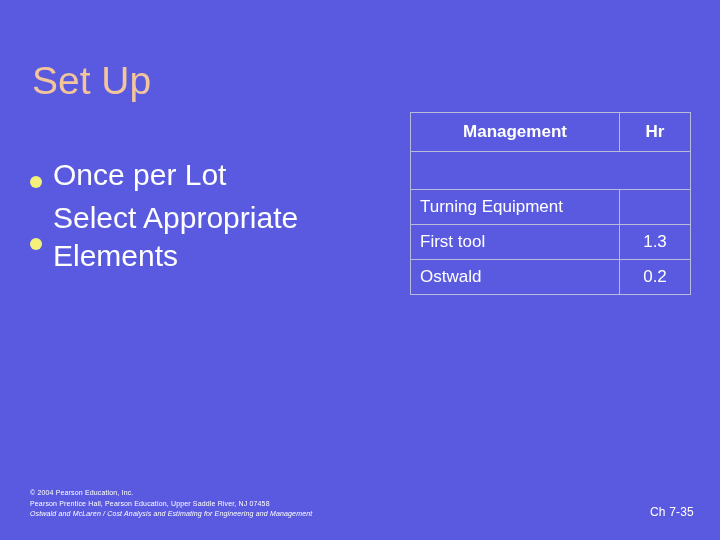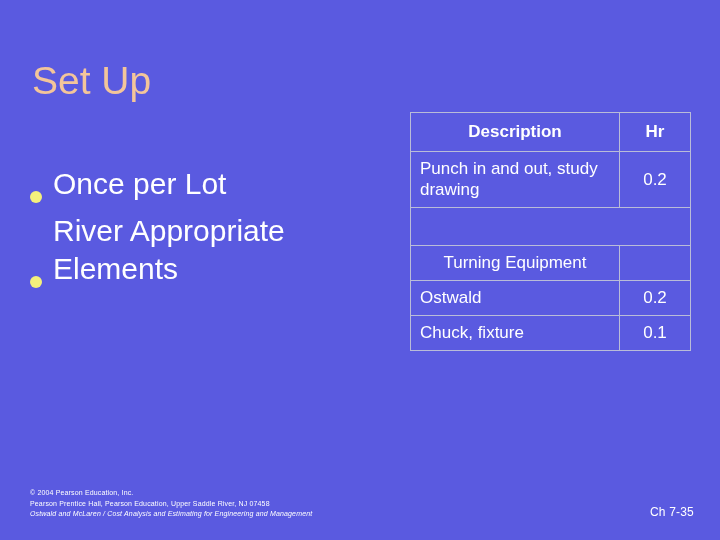--- a/index.html
+++ b/index.html
@@ -41,23 +41,22 @@
     position: absolute;
     left: 30px;
     top: 156px;
     width: 370px;
     margin: 0;
     padding: 0;
     list-style: none;
   }
   .bullet-row {
     display: flex;
-    align-items: flex-end;
+    align-items: center;
     margin-bottom: 5px;
-    margin-top: 9px;
   }
   .bullet-dot {
     flex: 0 0 auto;
     width: 12px;
     height: 12px;
     border-radius: 50%;
     background: #f4f07c;
     margin-top: 13px;
     margin-right: 11px;
   }
@@ -100,21 +99,20 @@
 
   td.cell-desc { text-align: left; }
   td.cell-hr   { text-align: center; }
 
   tr.spacer-row td {
     height: 24px;
     padding: 0;
   }
 
   td.section-head {
-    text-align: center;
     font-weight: bold;
     padding-top: 7px;
     padding-bottom: 8px;
   }
 
   
   #footer-credits {
     position: absolute;
     left: 30px;
     top: 488px;
@@ -142,54 +140,50 @@
 
   <div id="slide-title">Set Up</div>
 
   <ul id="body-list">
     <li class="bullet-row">
       <span class="bullet-dot"></span>
       <span class="bullet-text">Once per Lot</span>
     </li>
     <li class="bullet-row">
       <span class="bullet-dot"></span>
-      <span class="bullet-text">River Appropriate Elements</span>
+      <span class="bullet-text">Select Appropriate Elements</span>
     </li>
   </ul>
 
   <table id="setup-table">
     <colgroup>
       <col class="col-desc">
       <col class="col-hr">
     </colgroup>
     <thead>
       <tr>
-        <th class="col-desc">Description</th>
+        <th class="col-desc">Management</th>
         <th class="col-hr">Hr</th>
       </tr>
     </thead>
     <tbody>
-      <tr>
-        <td class="cell-desc">Punch in and out, study drawing</td>
-        <td class="cell-hr">0.2</td>
-      </tr>
       <tr class="spacer-row">
         <td colspan="2"></td>
       </tr>
       <tr>
         <td class="section-head">Turning Equipment</td>
         <td class="cell-hr"></td>
       </tr>
       <tr>
+        <td class="cell-desc">First tool</td>
+        <td class="cell-hr">1.3</td>
+      </tr>
+      <tr>
         <td class="cell-desc">Ostwald</td>
         <td class="cell-hr">0.2</td>
-      </tr>
-      <tr>
-        <td class="cell-desc">Chuck, fixture</td>
-        <td class="cell-hr">0.1</td>
       </tr>
     </tbody>
   </table>
 
   <div id="footer-credits">
     <div>© 2004 Pearson Education, Inc.</div>
     <div>Pearson Prentice Hall, Pearson Education, Upper Saddle River, NJ 07458</div>
     <div class="credit-italic">Ostwald and McLaren / Cost Analysis and Estimating for Engineering and Management</div>
   </div>
 

